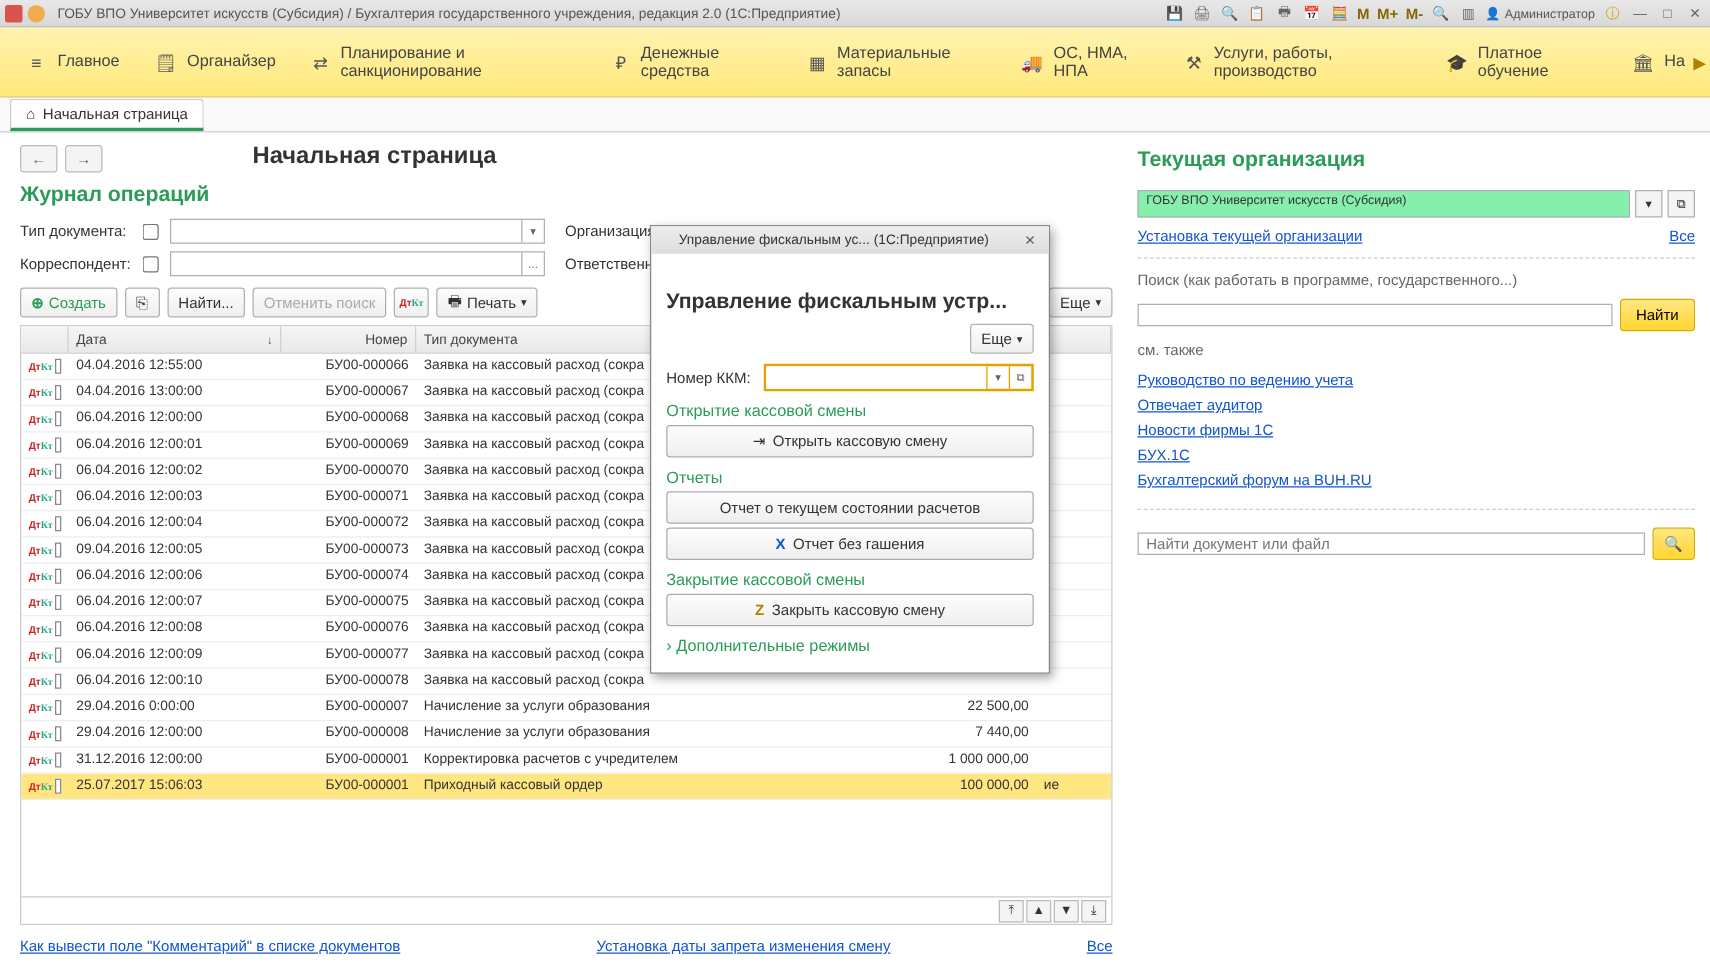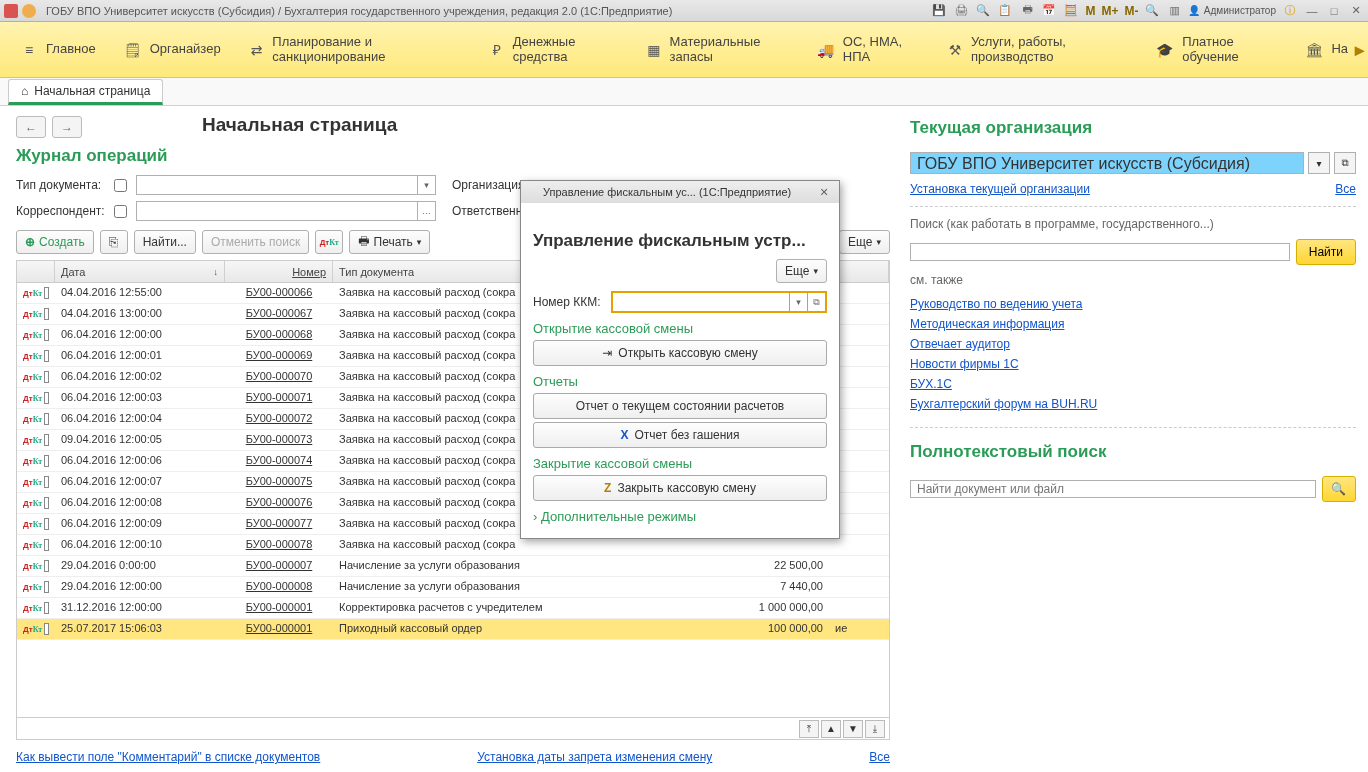--- a/index.html
+++ b/index.html
@@ -31,34 +31,34 @@
   .input-box{height:20px;border:1px solid #b0b0b0;background:#fff;flex:0 0 300px;display:flex;}
   .input-box.long{flex:0 0 300px;}
   .input-drop{width:18px;border-left:1px solid #b0b0b0;display:flex;align-items:center;justify-content:center;font-size:9px;color:#666;}
   .toolbar{display:flex;align-items:center;gap:6px;margin:6px 0;}
   .btn{height:24px;border:1px solid #b0b0b0;border-radius:3px;background:linear-gradient(#fdfdfd,#efefef);padding:0 8px;display:flex;align-items:center;gap:4px;font-size:12px;color:#333;}
   .btn.green{color:#2b9c57;}
   .btn.disabled{color:#aaa;}
   .table-wrap{flex:1;border:1px solid #ccc;overflow:hidden;display:flex;flex-direction:column;min-height:0;}
   .thead{display:flex;background:linear-gradient(#f6f6f6,#e8e8e8);border-bottom:1px solid #ccc;height:22px;font-size:11px;color:#444;}
   .th{padding:3px 6px;border-right:1px solid #d0d0d0;display:flex;align-items:center;gap:4px;}
-  .col-i{width:38px;} .col-d{width:170px;} .col-n{width:108px;text-align:center;justify-content:flex-end;text-decoration:underline;} .col-t{flex:1;} .col-s{width:140px;text-align:right;justify-content:flex-end;} .col-z{width:60px;}
+  .col-i{width:38px;} .col-d{width:170px;} .col-n{width:108px;text-align:right;justify-content:flex-end;} .col-t{flex:1;} .col-s{width:140px;text-align:right;justify-content:flex-end;} .col-z{width:60px;}
   .tbody{flex:1;overflow-y:auto;}
   .tr{display:flex;height:21px;border-bottom:1px solid #eee;font-size:11px;}
   .tr.sel{background:#ffe680;}
   .td{padding:3px 6px;overflow:hidden;white-space:nowrap;text-overflow:ellipsis;}
   .td.col-i{display:flex;gap:2px;align-items:center;}
   .dk{font-size:8px;font-weight:bold;} .dk .d{color:#c22;} .dk .k{color:#2a8;font-family:Liberation Serif, serif;}
   .docico{width:12px;height:12px;border:1px solid #888;background:#fff;display:inline-block;}
   .tfoot{height:22px;border-top:1px solid #ccc;display:flex;justify-content:flex-end;align-items:center;gap:2px;padding:0 4px;}
   .pgbtn{width:20px;height:18px;border:1px solid #bbb;background:#f4f4f4;display:flex;align-items:center;justify-content:center;font-size:10px;}
   .bottom-links{display:flex;align-items:center;justify-content:space-between;padding:10px 0 4px 0;}
   a.link{color:#1155cc;text-decoration:underline;font-size:12px;}
   .side-field{display:flex;gap:4px;margin:4px 0;}
-  .side-input{flex:1;height:22px;border:1px solid #b0b0b0;background:#7dd3fc;padding:2px 6px;font-size:16px;}
+  .side-input{flex:1;height:22px;border:1px solid #b0b0b0;background:#86efac;padding:2px 6px;font-size:10px;}
   .side-btn{width:22px;height:22px;border:1px solid #b0b0b0;display:flex;align-items:center;justify-content:center;background:#f4f4f4;font-size:10px;}
   .yellow-btn{height:26px;padding:0 12px;background:linear-gradient(#ffe680,#ffd633);border:1px solid #d4b100;border-radius:3px;font-size:12px;}
   .side-hr{border-top:1px dashed #ccc;margin:6px 0;}
   .modal{position:absolute;left:520px;top:180px;width:320px;background:#fff;border:1px solid #888;box-shadow:2px 3px 8px rgba(0,0,0,0.35);z-index:50;}
   .modal-title{height:22px;background:linear-gradient(#eee,#ddd);display:flex;align-items:center;padding:0 6px;font-size:11px;gap:4px;}
   .modal-title .x{margin-left:auto;width:18px;height:16px;display:flex;align-items:center;justify-content:center;color:#666;}
   .modal-body{padding:24px 12px 14px 12px;}
   .modal-h{font-size:17px;font-weight:bold;margin:4px 0 8px 0;}
   .modal-section{color:#2b9c57;font-size:13px;margin:8px 0 4px 0;}
   .modal-btn{width:100%;height:26px;border:1px solid #aaa;border-radius:3px;background:linear-gradient(#fdfdfd,#efefef);display:flex;align-items:center;justify-content:center;font-size:12px;margin:3px 0;gap:6px;}
@@ -439,29 +439,27 @@
     <div class="side-hr"></div>
 
     <div class="muted">Поиск (как работать в программе, государственного...)</div>
     <div class="search-row">
       <input class="search-input" style="">
       <button class="yellow-btn">Найти</button>
     </div>
     <div class="muted">см. также</div>
     <div class="right-links" id="rlinks">
         <a class="link">Руководство по ведению учета</a>
-        <a class="link">Методическая информация</a>
         <a class="link">Отвечает аудитор</a>
         <a class="link">Новости фирмы 1С</a>
         <a class="link">БУХ.1С</a>
         <a class="link">Бухгалтерский форум на BUH.RU</a>
       </div>
 
     <div class="side-hr"></div>
-    <div class="section-title">Полнотекстовый поиск</div>
     <div class="search-row">
       <input class="search-input" style="color: rgb(153, 153, 153);" placeholder="Найти документ или файл">
       <button class="yellow-btn" style="width:34px;padding:0;">🔍</button>
     </div>
   </div>
 </div>
 
 <div class="modal">
   <div class="modal-title">
     <span class="tb-ico" style="width:12px;height:12px;"></span>

